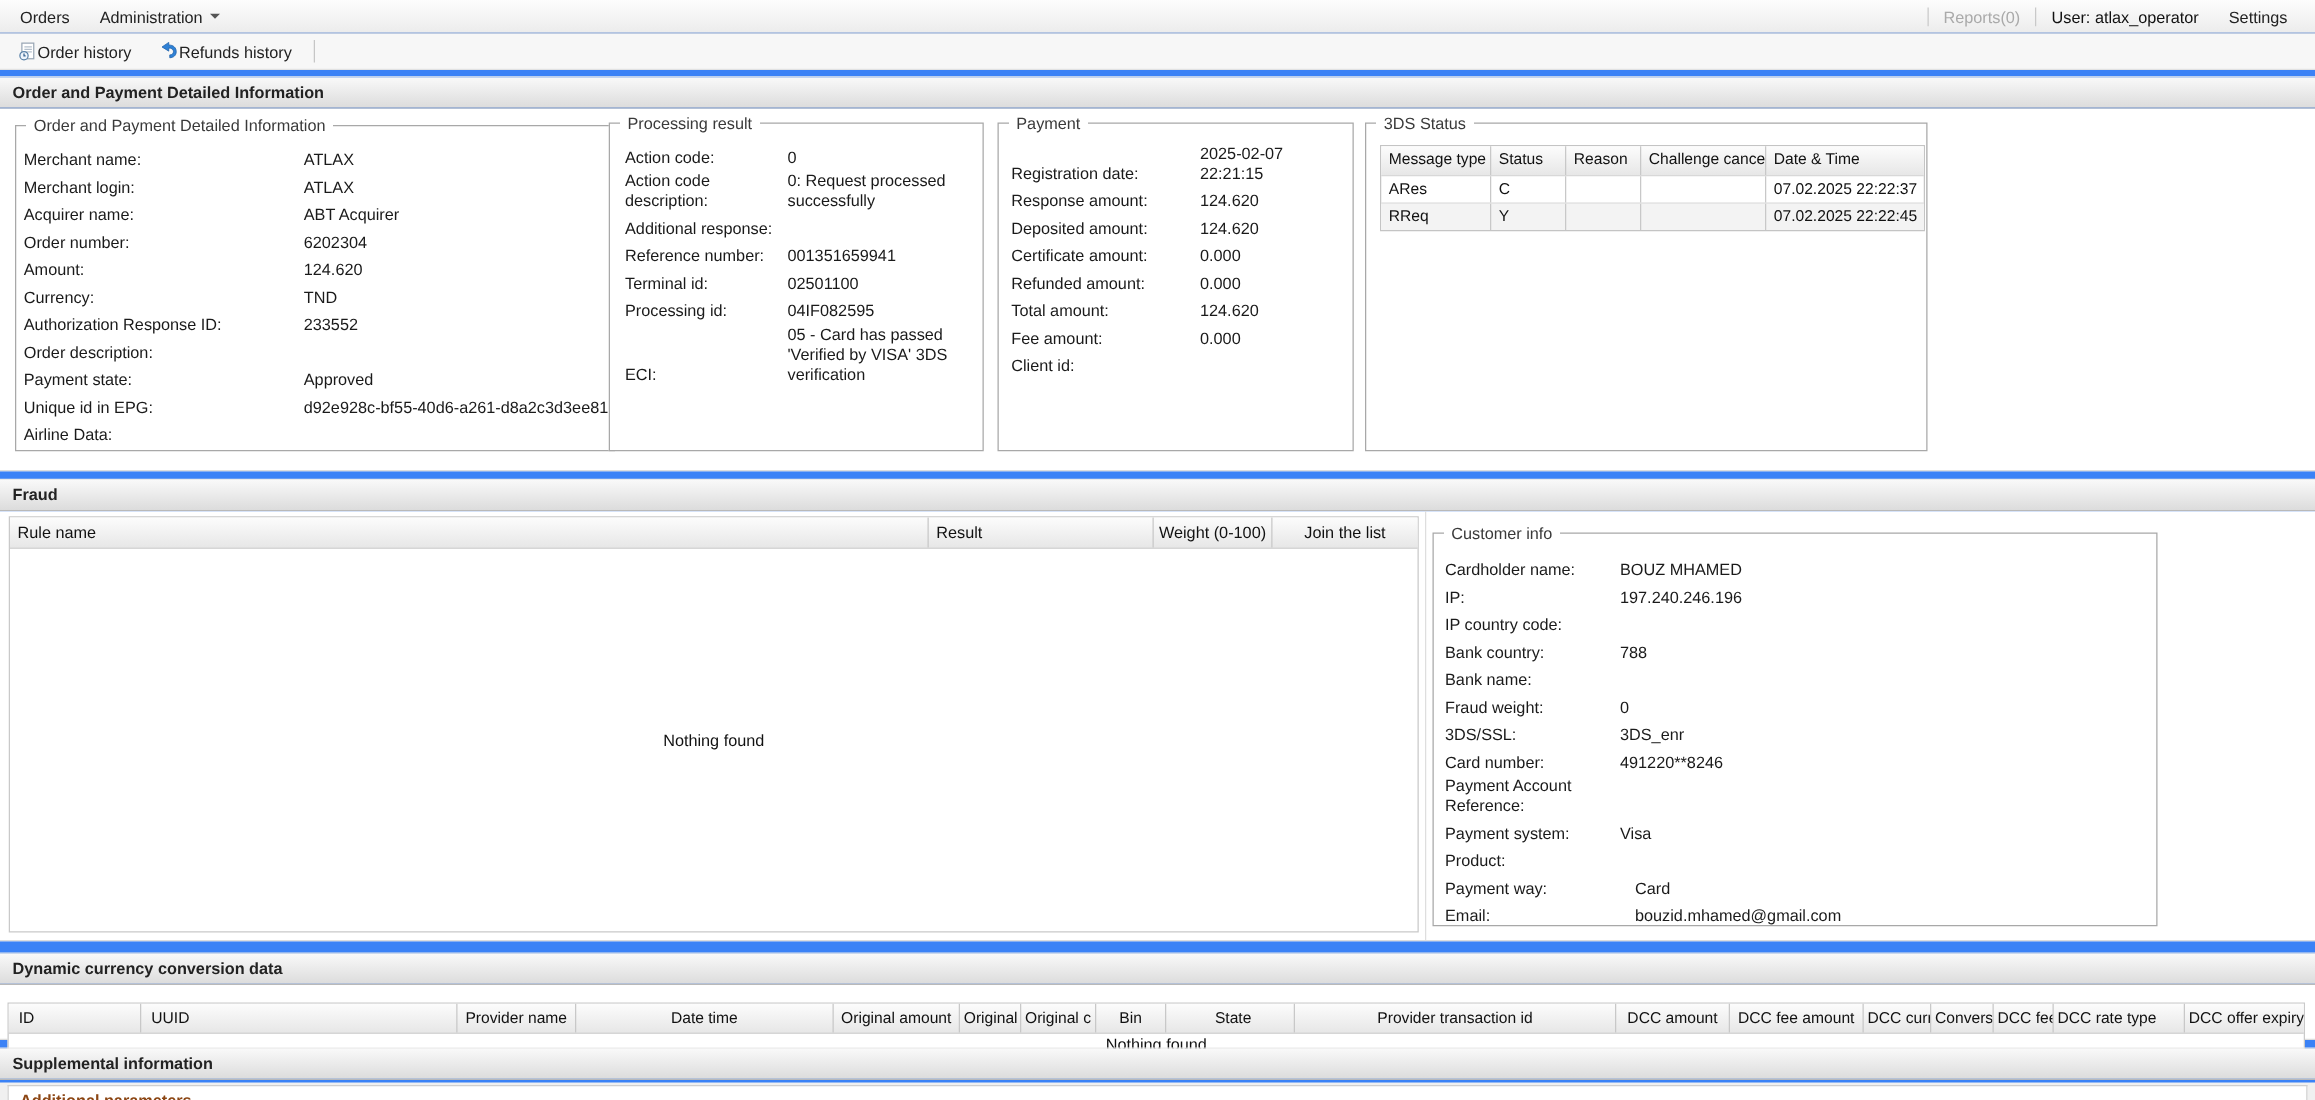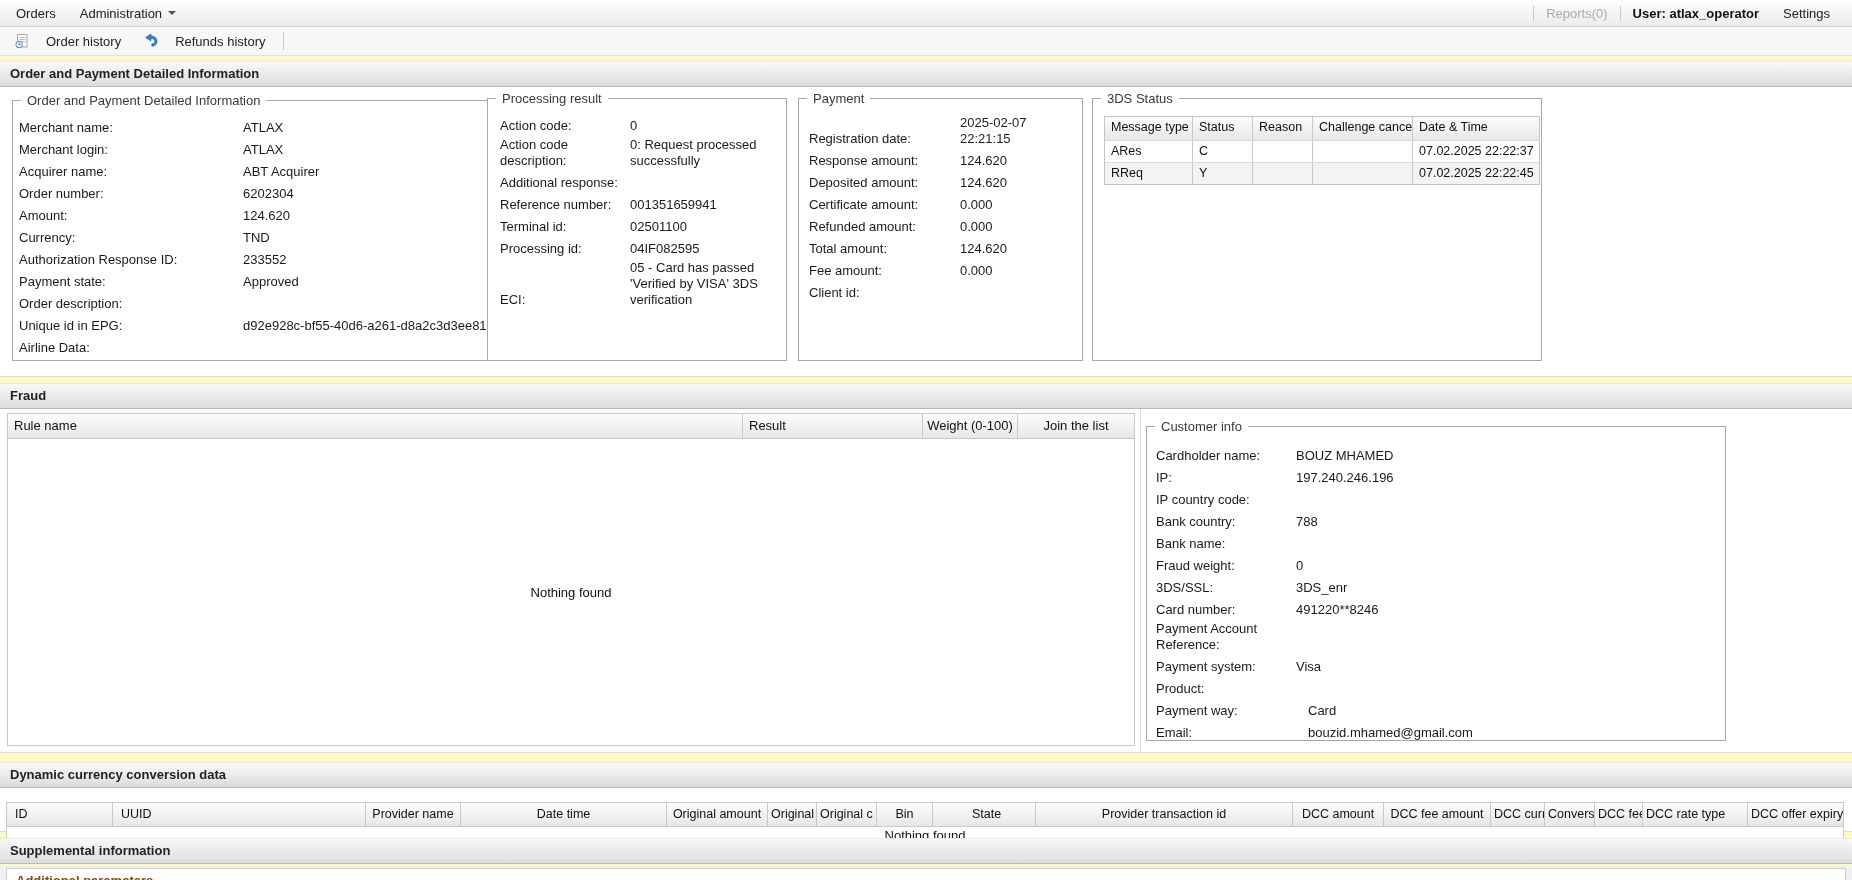--- a/index.html
+++ b/index.html
@@ -1,36 +1,36 @@
 <!DOCTYPE html>
 <html><head>
 <meta charset="utf-8">
 <style>
   *{box-sizing:border-box}
   html,body{margin:0;padding:0;background:#e9e9e9}
-  .screen{position:relative;width:1852px;height:880px;background:#fef9c3;overflow:hidden;
+  .screen{position:relative;width:1852px;height:880px;background:#3b82f6;overflow:hidden;
           font-family:"Liberation Sans","DejaVu Sans",sans-serif;font-size:13px;color:#1a1a1a}
 
   
   .menubar{position:absolute;left:0;top:0;width:100%;height:27px;
            background:linear-gradient(#fdfdfd,#ececec);border-bottom:1px solid #d2d2d2;
            display:flex;align-items:center;justify-content:space-between}
   .menu-left{display:flex;align-items:center;padding-left:4px;height:100%}
   .menu-item{padding:0 12px;display:flex;align-items:center;height:100%;cursor:default;color:#222}
   .caret{width:0;height:0;border-left:4px solid transparent;border-right:4px solid transparent;
          border-top:4px solid #555;display:inline-block;margin-left:6px}
   .menu-right{display:flex;align-items:center;gap:12px;padding-right:10px;height:100%}
   .msep{width:1px;height:15px;background:#c9c9c9}
   .reports{color:#aaa}
-  .user{font-weight:bold;color:#111}
+  .user{font-weight:normal;color:#111}
 
   
   .toolbar{position:absolute;left:0;top:27px;width:100%;height:29px;background:#f7f7f7;
            border-bottom:1px solid #e2e2e2;display:flex;align-items:center;padding-left:6px;gap:6px}
-  .tool-btn{display:flex;align-items:center;gap:16px;padding:3px 8px;border-radius:3px;cursor:default;color:#222}
+  .tool-btn{display:flex;align-items:center;gap:0;padding:3px 8px;border-radius:3px;cursor:default;color:#222}
   .tool-btn .icon{display:inline-flex;width:16px;height:16px}
   .tool-sep{width:1px;height:18px;background:#c6c6c6;margin-left:4px}
 
   
   .section-bar{position:absolute;left:0;width:100%;height:26px;
                background:linear-gradient(#f9f9f9,#dcdcdc);
                border-top:1px solid #eaeaea;border-bottom:1px solid #b9b9b9;
                font-weight:bold;font-size:13px;color:#222;line-height:24px;padding-left:10px}
   #bar-main{top:61px} #bar-fraud{top:383px} #bar-dcc{top:762px} #bar-supp{top:838px}
 
@@ -192,26 +192,26 @@
       </div>
         <div class="row">
         <div class="lbl">Currency:</div>
         <div class="val">TND</div>
       </div>
         <div class="row">
         <div class="lbl">Authorization Response ID:</div>
         <div class="val">233552</div>
       </div>
         <div class="row">
+        <div class="lbl">Order description:</div>
+        <div class="val"></div>
+      </div>
+        <div class="row">
         <div class="lbl">Payment state:</div>
         <div class="val">Approved</div>
-      </div>
-        <div class="row">
-        <div class="lbl">Order description:</div>
-        <div class="val"></div>
       </div>
         <div class="row">
         <div class="lbl">Unique id in EPG:</div>
         <div class="val">d92e928c-bf55-40d6-a261-d8a2c3d3ee81</div>
       </div>
         <div class="row">
         <div class="lbl">Airline Data:</div>
         <div class="val"></div>
       </div>
       </div>

